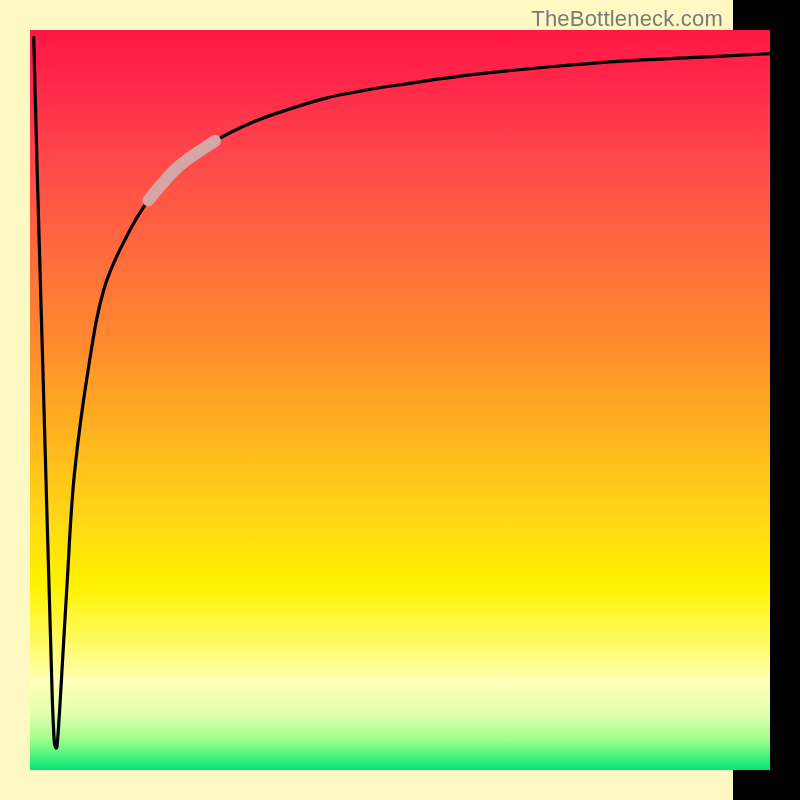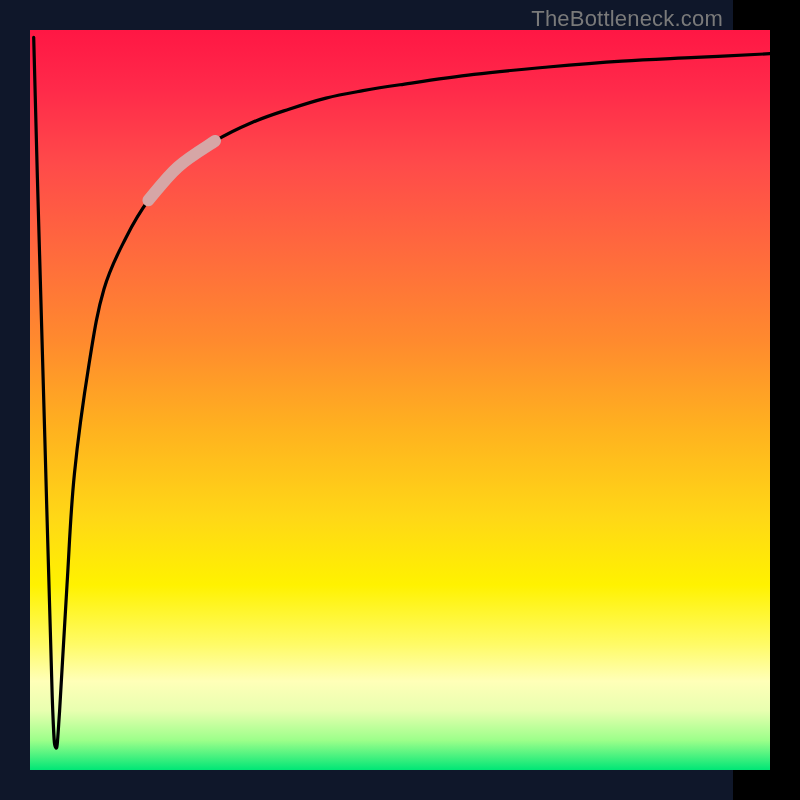--- a/index.html
+++ b/index.html
@@ -8,21 +8,21 @@
     width: 800px;
     height: 800px;
     overflow: hidden;
     background: #000;
     font-family: Arial, Helvetica, sans-serif;
   }
   .frame {
     position: relative;
     width: 733px;
     height: 800px;
-    background: #0f172a;
+    background: #fef9c3;
   }
   .plot-area {
     position: absolute;
     left: 30px;
     top: 30px;
     width: 740px;
     height: 740px;
     
     background: linear-gradient(
       to bottom,

